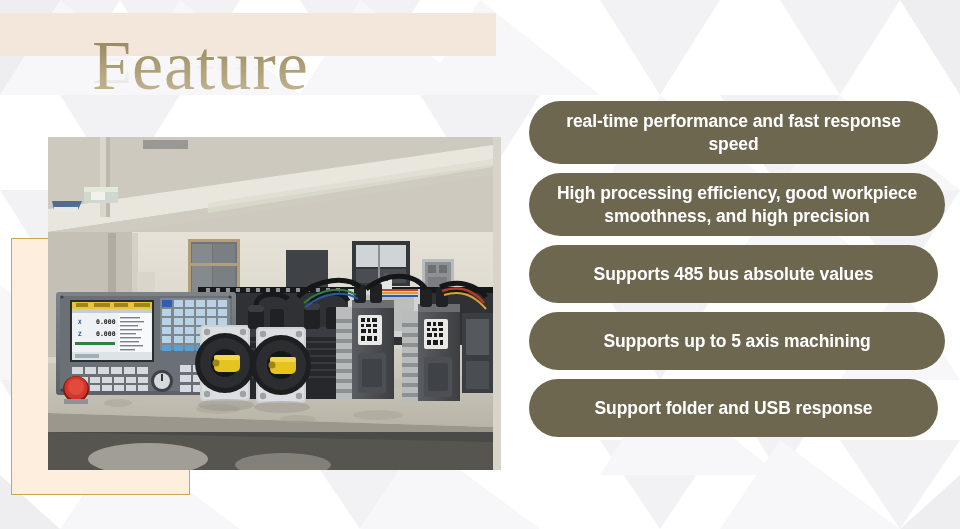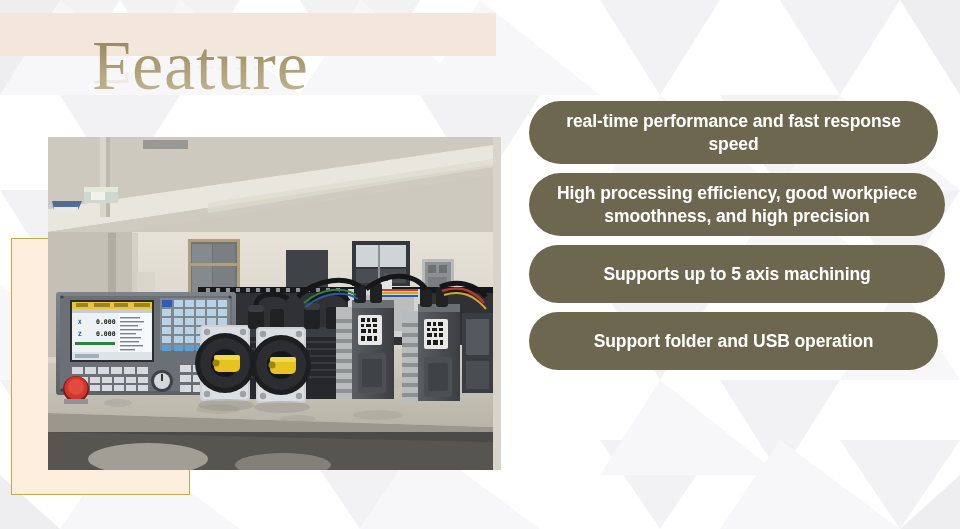--- a/index.html
+++ b/index.html
@@ -583,21 +583,24 @@
     </svg>
   </div>
 
   <div id="pill-list">
     <div class="pill pill-2line pill-w-409">
       <span>real-time performance and fast response speed</span>
     </div>
     <div class="pill pill-2line pill-w-416">
       <span>High processing efficiency, good workpiece smoothness, and high precision</span>
     </div>
+    <div class="pill pill-1line pill-w-409">
+      <span>Supports 485 bus absolute values</span>
+    </div>
     <div class="pill pill-1line pill-w-416">
       <span>Supports up to 5 axis machining</span>
     </div>
     <div class="pill pill-1line pill-w-409">
-      <span>Support folder and USB operation</span>
+      <span>Support folder and USB response</span>
     </div>
   </div>
 
 </div>
 
 </body></html>

